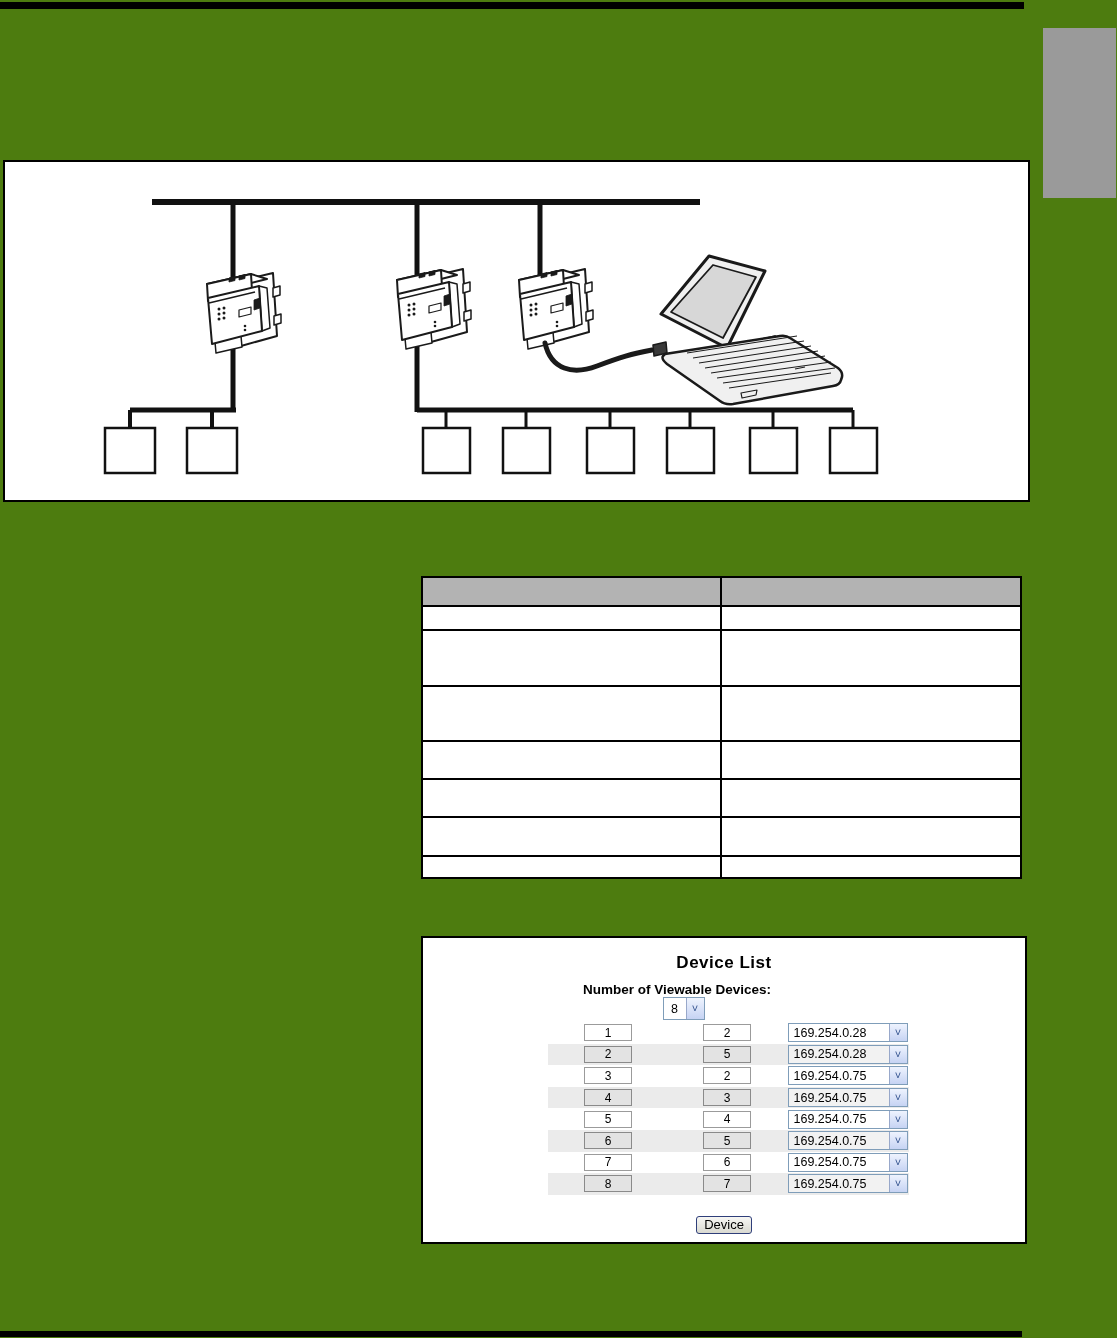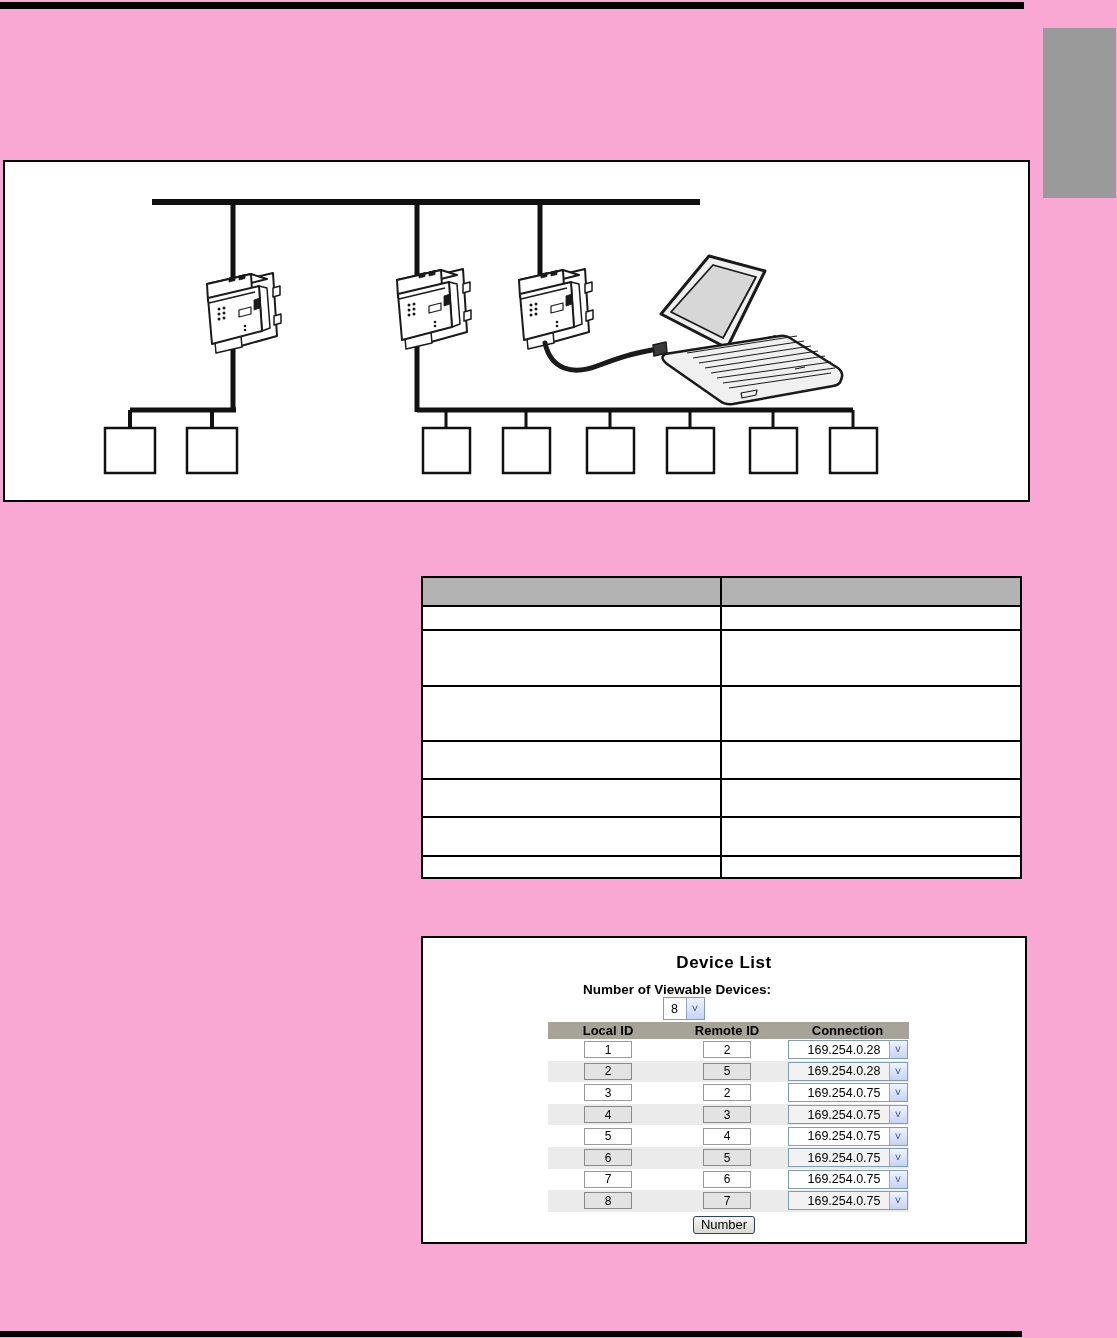--- a/index.html
+++ b/index.html
@@ -1,16 +1,16 @@
 <!DOCTYPE html>
 <html><head>
 <meta charset="utf-8">
 <style>
   html,body{margin:0;padding:0;background:#fff;}
-  .page{position:relative;width:1117px;height:1338px;background:#f9a8d4;overflow:hidden;
+  .page{position:relative;width:1117px;height:1338px;background:#4d7c0f;overflow:hidden;
         font-family:"Liberation Sans",sans-serif;color:#000;}
 
   
   .top-rule{position:absolute;left:0;top:2px;width:1024px;height:7px;background:#000;}
   .bottom-rule{position:absolute;left:0;top:1331px;width:1022px;height:6px;background:#000;}
   .side-tab{position:absolute;left:1043px;top:28px;width:73px;height:170px;background:#9a9a9a;}
 
   
   .diagram-box{position:absolute;left:3px;top:160px;width:1027px;height:342px;
                border:2px solid #000;box-sizing:border-box;background:#fff;}
@@ -47,21 +47,21 @@
   .dl-head{display:flex;height:17px;background:#a8a398;align-items:center;}
   .dl-hc{font-size:13px;font-weight:bold;text-align:center;}
   .col1{width:120px;}.col2{width:118px;}.col3{width:123px;}
   .dl-row{display:flex;height:21.6px;align-items:center;background:#fff;}
   .dl-row.alt{background:#ebebeb;}
   .dl-cell{display:flex;align-items:center;justify-content:center;}
   .dl-input{width:46px;height:15px;border:1px solid #9b9b9b;background:#fff;
             text-align:center;font-size:12px;font-family:inherit;padding:0;}
   .alt .dl-input{background:#e3e3e3;border-color:#8a8a8a;}
   .sel-conn{width:120px;height:19px;}
-  .sel-conn .sel-val{padding-left:19px;font-size:12.5px;}
+  .sel-conn .sel-val{padding-left:5px;font-size:12.5px;}
   .alt .sel-conn{background:#f2f2f2;}
 
   .dl-apply-row{position:absolute;top:277px;left:0;right:0;text-align:center;}
   .xp-button{font-family:inherit;font-size:13px;color:#000;padding:0 7px;height:18px;
              background:linear-gradient(#f7f7f4,#d9d9d1);border:1px solid #2f3f7a;
              border-radius:3px;cursor:pointer;}
 </style>
 </head>
 <body>
 
@@ -202,25 +202,20 @@
 
     <div class="dl-viewable">
       <span class="dl-viewable-label">Number of Viewable Devices:</span>
       <span class="xp-select sel-viewable">
         <span class="sel-val">8</span>
         <span class="sel-btn">˅</span>
       </span>
     </div>
 
     <div class="dl-table">
-      <div class="dl-head">
-        <div class="dl-hc col1">Local ID</div>
-        <div class="dl-hc col2">Remote ID</div>
-        <div class="dl-hc col3">Connection</div>
-      </div>
 
         <div class="dl-row">
           <div class="dl-cell col1">
             <input class="dl-input" type="text" value="1" style="">
           </div>
           <div class="dl-cell col2">
             <input class="dl-input" type="text" value="2" style="">
           </div>
           <div class="dl-cell col3">
             <span class="xp-select sel-conn">
@@ -331,18 +326,18 @@
             <span class="xp-select sel-conn">
               <span class="sel-val">169.254.0.75</span>
               <span class="sel-btn">˅</span>
             </span>
           </div>
         </div>
 
     </div>
 
     <div class="dl-apply-row">
-      <button class="xp-button">Number</button>
+      <button class="xp-button">Device</button>
     </div>
   </div>
 
   <div class="bottom-rule"></div>
 </div>
 
 </body></html>

